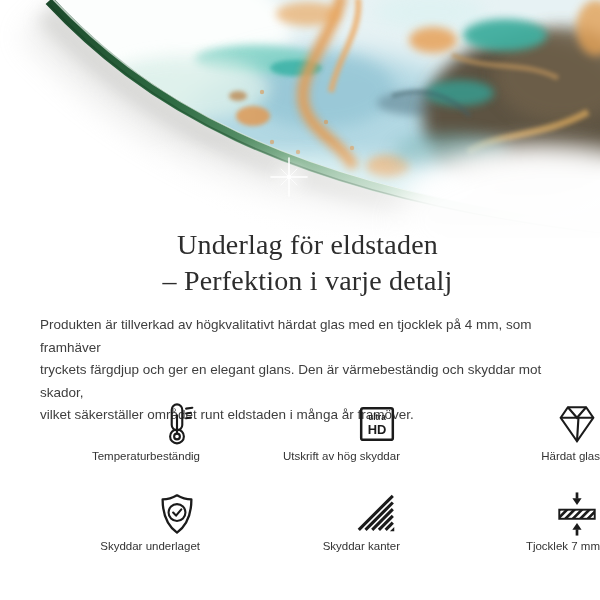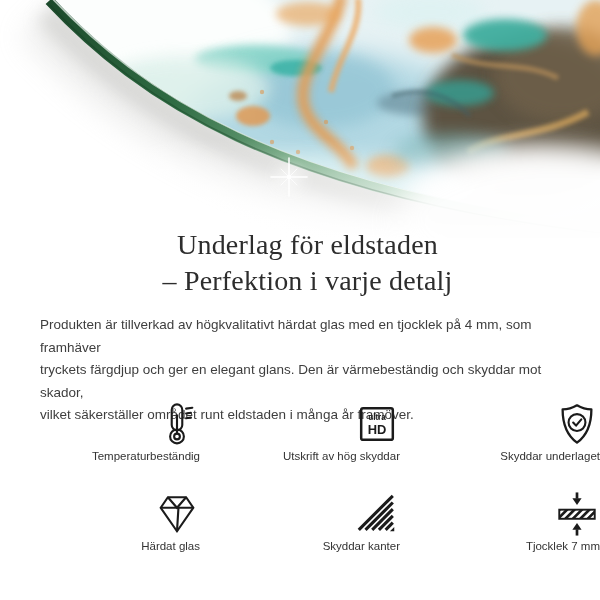--- a/index.html
+++ b/index.html
@@ -152,39 +152,39 @@
           <rect x="7.5" y="7.5" width="33" height="33" rx="2" fill="none" stroke="#1b1b1b" stroke-width="2.6"></rect>
           <text x="24" y="20" text-anchor="middle" font-size="8.5" font-weight="700" fill="#1b1b1b">ultra</text>
           <text x="24" y="34" text-anchor="middle" font-size="13.5" font-weight="800" fill="#1b1b1b">HD</text>
         </svg>
       </div>
       <div class="feature-label">Utskrift av hög skyddar</div>
     </div>
 
     <div class="feature">
       <div class="icon-box">
-        <svg width="46" height="46" viewBox="0 0 48 48" fill="none" stroke="#1b1b1b" stroke-linecap="round" stroke-linejoin="round">
-          <path stroke-width="2.4" d="M24,4.5 C29,7.5 34.5,8.8 39,8.8 C39,24 33.5,36.5 24,43.5 C14.5,36.5 9,24 9,8.8 C13.5,8.8 19,7.5 24,4.5 Z"></path>
-          <circle cx="24" cy="22.5" r="8.8" stroke-width="2.2"></circle>
-          <path stroke-width="2.2" d="M20,22.5 l3,3.2 l5.5,-6.5"></path>
-        </svg>
-      </div>
-      <div class="feature-label">Skyddar underlaget</div>
-    </div>
-
-    <div class="feature">
-      <div class="icon-box">
         <svg width="46" height="46" viewBox="0 0 48 48" fill="none" stroke="#1b1b1b" stroke-width="2.2" stroke-linejoin="miter">
           <path d="M7,17.5 L14.5,6.5 H33.5 L41,17.5 L24,42 Z"></path>
           <line x1="7" y1="17.5" x2="41" y2="17.5"></line>
           <path d="M14.5,6.5 L24,17.5 L33.5,6.5"></path>
           <line x1="25.5" y1="17.5" x2="24" y2="42"></line>
         </svg>
       </div>
       <div class="feature-label">Härdat glas</div>
+    </div>
+
+    <div class="feature">
+      <div class="icon-box">
+        <svg width="46" height="46" viewBox="0 0 48 48" fill="none" stroke="#1b1b1b" stroke-linecap="round" stroke-linejoin="round">
+          <path stroke-width="2.4" d="M24,4.5 C29,7.5 34.5,8.8 39,8.8 C39,24 33.5,36.5 24,43.5 C14.5,36.5 9,24 9,8.8 C13.5,8.8 19,7.5 24,4.5 Z"></path>
+          <circle cx="24" cy="22.5" r="8.8" stroke-width="2.2"></circle>
+          <path stroke-width="2.2" d="M20,22.5 l3,3.2 l5.5,-6.5"></path>
+        </svg>
+      </div>
+      <div class="feature-label">Skyddar underlaget</div>
     </div>
 
     <div class="feature">
       <div class="icon-box">
         <svg width="46" height="46" viewBox="0 0 48 48" stroke="#1b1b1b" stroke-width="3.2" stroke-linecap="butt">
           <line x1="5" y1="40.5" x2="40.5" y2="5"></line>
           <line x1="12" y1="40.5" x2="40.5" y2="12"></line>
           <line x1="19" y1="40.5" x2="40.5" y2="19"></line>
           <line x1="26" y1="40.5" x2="40.5" y2="26"></line>
           <line x1="33" y1="40.5" x2="40.5" y2="33"></line>

